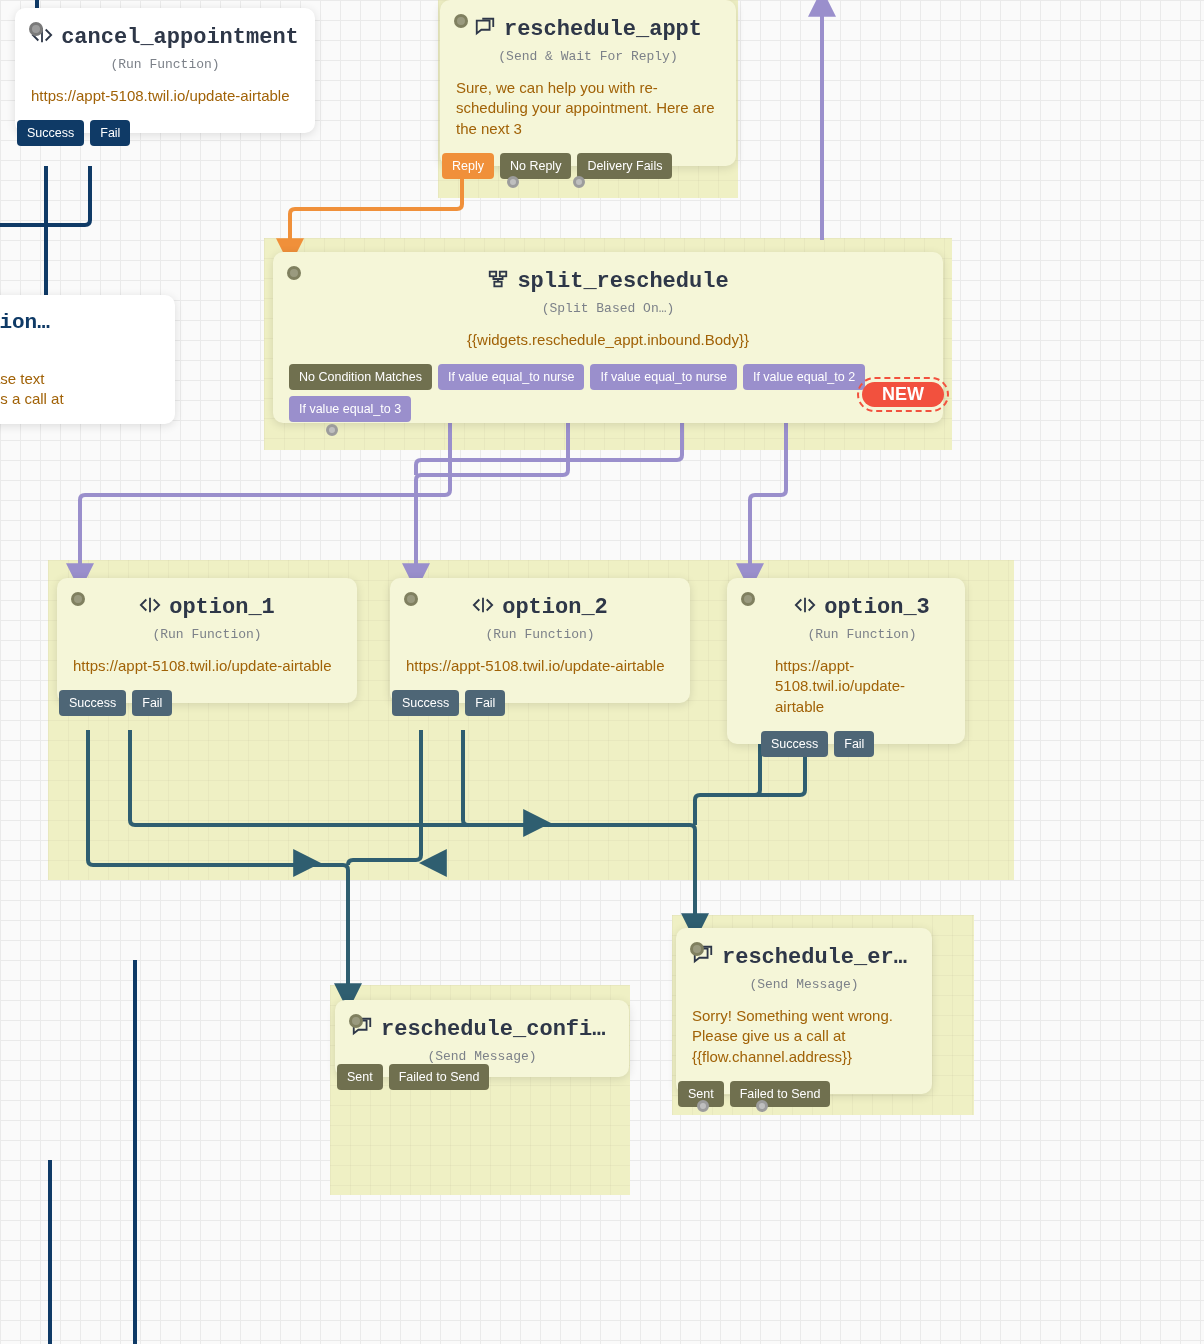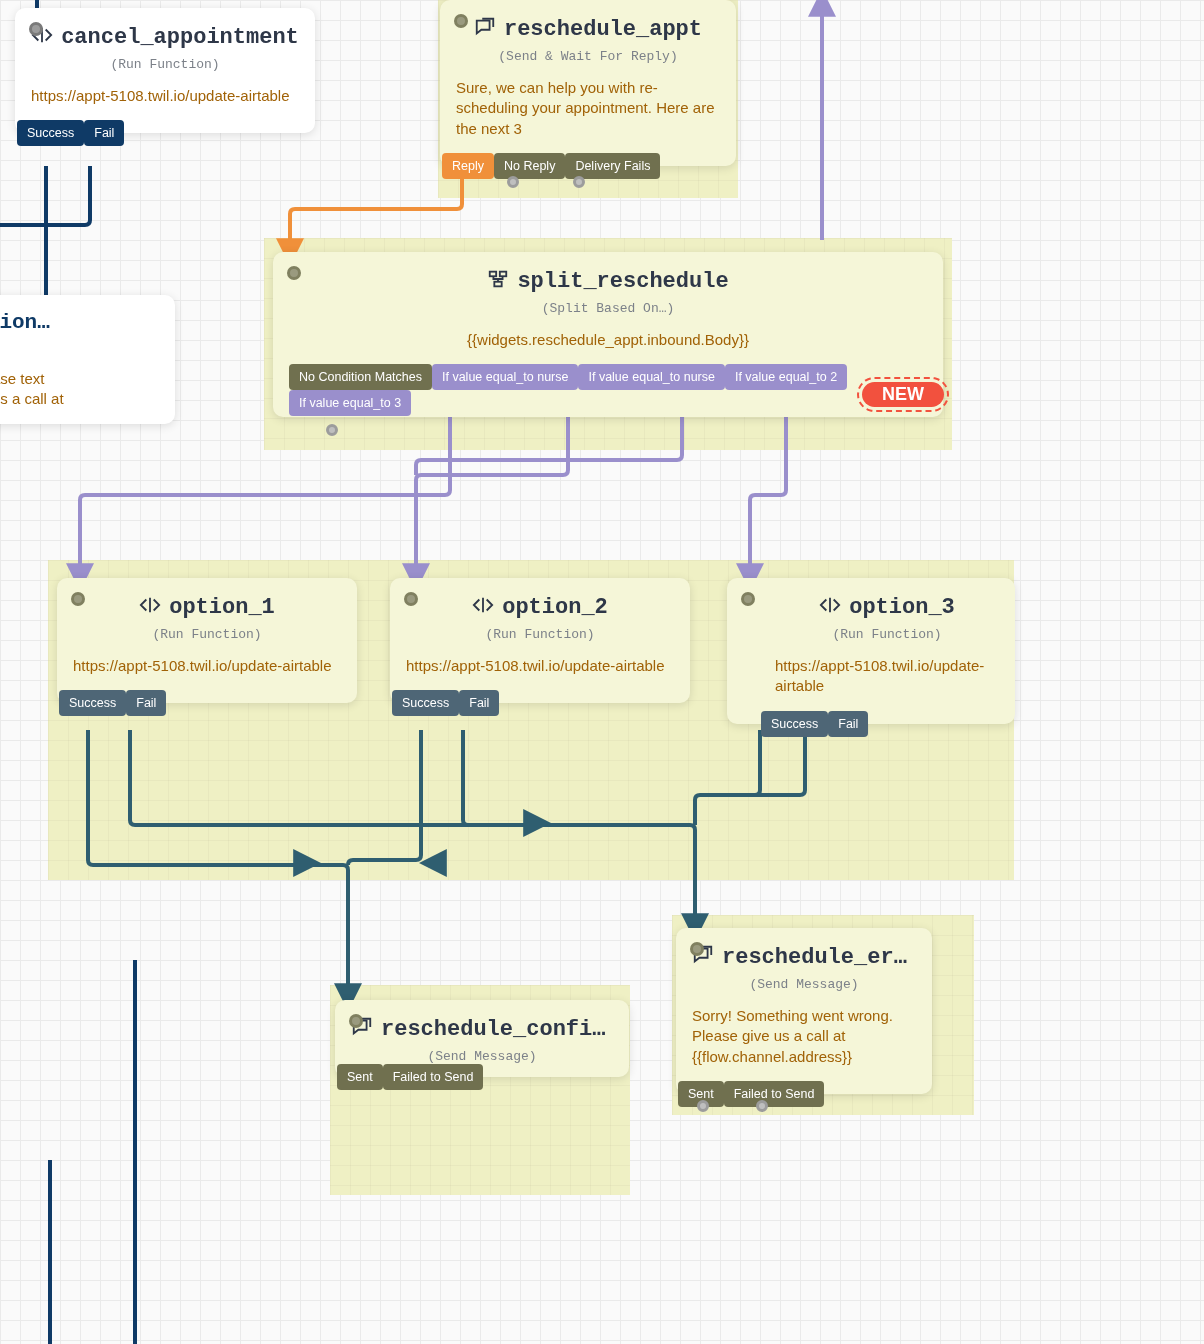--- a/index.html
+++ b/index.html
@@ -40,21 +40,21 @@
     position: absolute; left: 14px; top: 14px;
   }
   .node .dot.grey { background:#9c9c9c; border-color:#7a7a7a; }
 
   .node-title { text-align:center; margin-top: 0; font-family: Liberation Mono, monospace; }
   .node-title-row { display:flex; align-items:center; justify-content:center; gap:8px; color:#2e3748; }
   .node-title-row .nt { font-weight:600; font-size:22px; color:#2e3748; white-space:nowrap; overflow:hidden; text-overflow:ellipsis; }
   .node-sub { text-align:center; color:#7c8189; font-size:13px; margin-top:6px; }
   .node-body { color:#a16207; font-size:15px; margin:14px 0 14px 0; line-height:1.35; }
 
-  .outlets { display:flex; margin-left:-14px; margin-bottom:-13px; flex-wrap:wrap; }
+  .outlets { display:flex; gap:6px; margin-left:-14px; margin-bottom:-13px; flex-wrap:wrap; }
   .outlet {
     font-size:12.5px; color:#fff; padding:6px 10px; border-radius:4px;
     background:#5f6f7a; white-space:nowrap; position:relative;
   }
   .outlet.navy { background:#0f3a66; }
   .outlet.orange { background:#f0903a; }
   .outlet.olive { background:#70704f; }
   .outlet.purple { background:#9a8fcc; }
   .outlet.slate { background:#4e6676; }
 
@@ -243,21 +243,21 @@
     </div>
     <div class="node-sub">(Run Function)</div>
   </div>
   <div class="node-body">https://appt-5108.twil.io/update-airtable</div>
   <div class="outlets">
     <div class="outlet slate">Success</div>
     <div class="outlet slate">Fail</div>
   </div>
 </div>
 
-<div class="node yellow" style="left:727px; top:578px; width:288px;padding-left:48px;">
+<div class="node yellow" style="left:727px; top:578px; width:238px;padding-left:48px;">
   <div class="dot"></div>
   <div class="node-title">
     <div class="node-title-row">
       <span class="ic"><svg width="22" height="22" viewBox="0 0 24 24" fill="none" stroke="#2e3748" stroke-width="2">
             <polyline points="16 18 22 12 16 6"></polyline>
             <polyline points="8 6 2 12 8 18"></polyline>
             <line x1="12" y1="4" x2="12" y2="20"></line>
           </svg></span>
       <span class="nt">option_3</span>
     </div>

